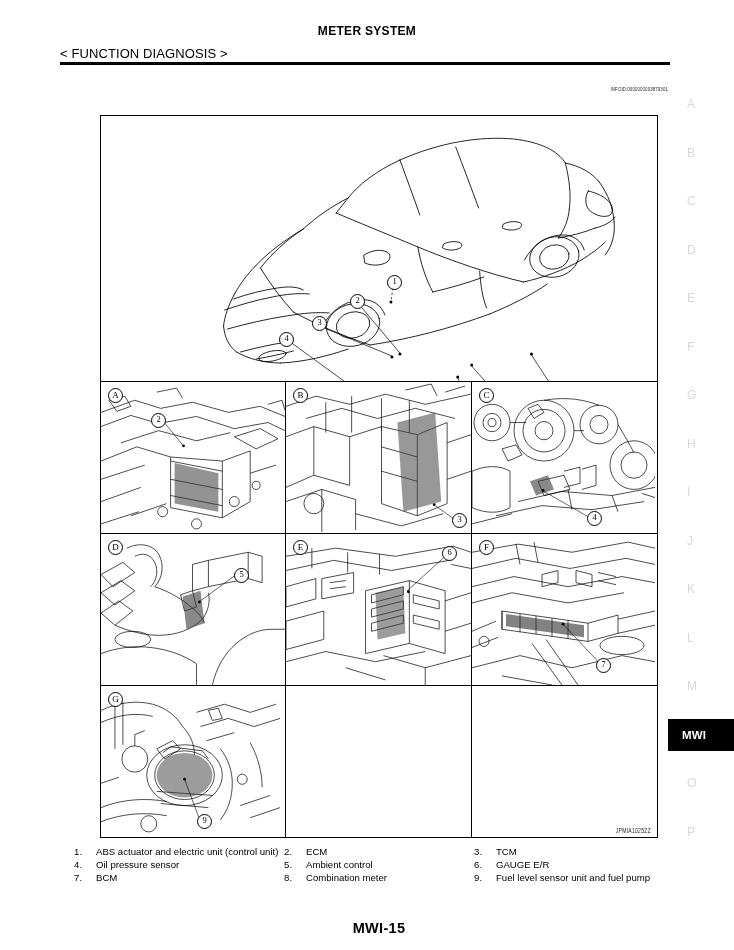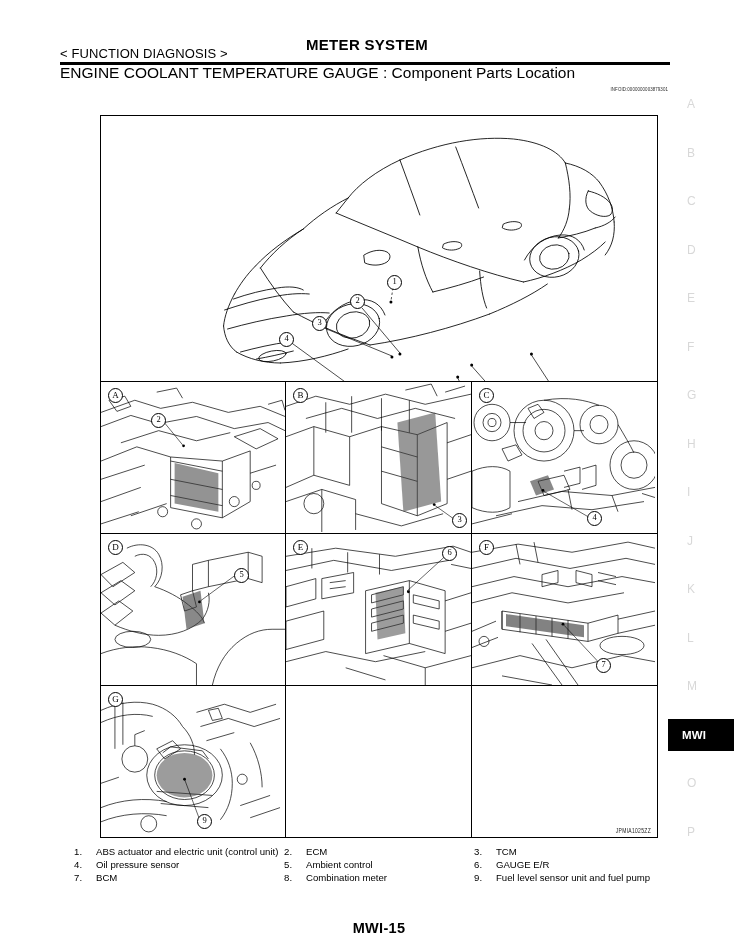--- a/index.html
+++ b/index.html
@@ -18,24 +18,24 @@
   }
 
   
   #page-header {
     position: absolute;
     top: 0; left: 0;
     width: 734px;
   }
   #doc-title {
     text-align: center;
-    font-size: 15px;
+    font-size: 12px;
     font-weight: bold;
     letter-spacing: 0.3px;
-    margin-top: 36px;
+    margin-top: 24px;
   }
   #section-kicker {
     position: absolute;
     top: 46px;
     left: 60px;
     font-size: 13px;
     letter-spacing: 0.1px;
     white-space: nowrap;
     text-align: center;
   }
@@ -207,21 +207,20 @@
     margin-left: 12px;
   }
 </style>
 </head>
 <body>
 
 <div id="page-header">
   <div id="doc-title">METER SYSTEM</div>
   <div id="section-kicker">&lt; FUNCTION DIAGNOSIS &gt;</div>
   <div id="header-rule"></div>
-  <div id="section-title">ENGINE COOLANT TEMPERATURE GAUGE : Component Parts Location</div>
   <div id="infoid">INFOID:0000000003879301</div>
 </div>
 
 <div id="index-rail">
     <div class="index-item">A</div>
     <div class="index-item">B</div>
     <div class="index-item">C</div>
     <div class="index-item">D</div>
     <div class="index-item">E</div>
     <div class="index-item">F</div>

